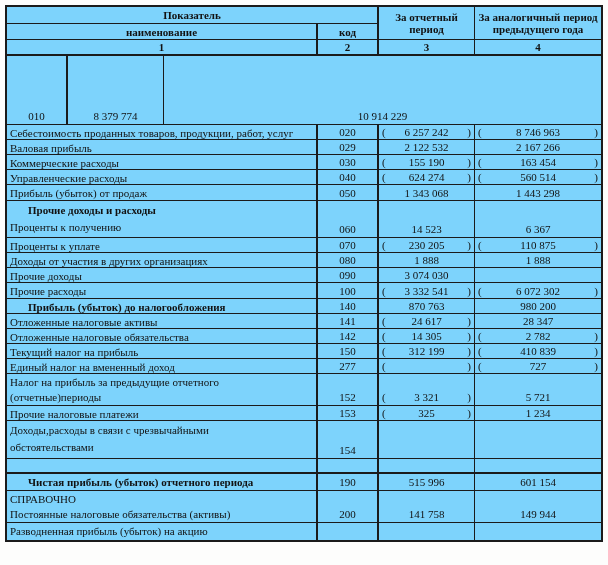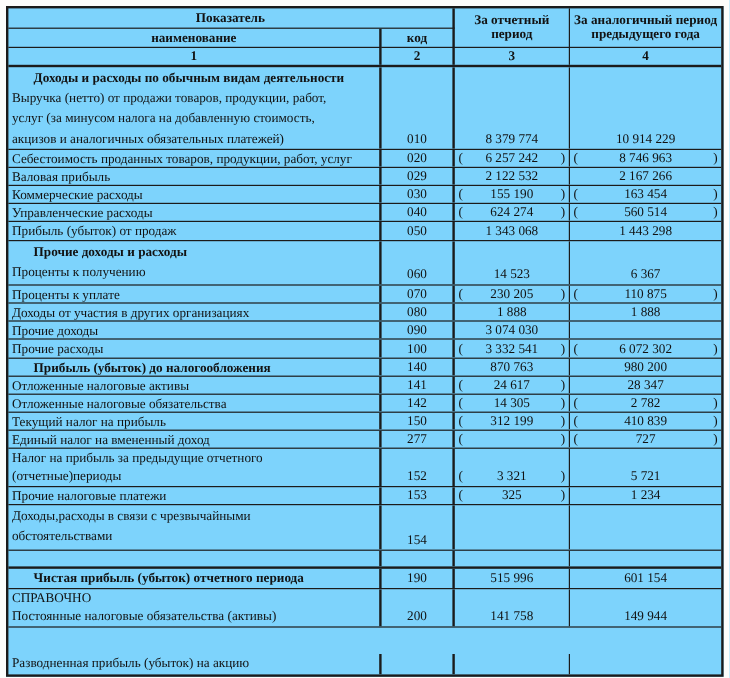--- a/index.html
+++ b/index.html
@@ -77,26 +77,20 @@
     <div class="h-cell h-code">код</div>
     <div class="h-cell h-prev">За аналогичный период предыдущего года</div>
     <div class="h-cell h-cur">За отчетный период</div>
     <div class="h-cell h-n1">1</div>
     <div class="h-cell h-n2">2</div>
     <div class="h-cell h-n3">3</div>
     <div class="h-cell h-n4">4</div>
   </div>
   <div class="tbody">
       <div class="tr tall bottom" style="height: 69px;">
-        <div class="td c-name">
-          <div class="section-line b ind">Доходы и расходы по обычным видам деятельности</div>
-          <div class="nm">Выручка (нетто) от продажи товаров, продукции, работ,
-услуг (за минусом налога на добавленную стоимость,
-акцизов и аналогичных обязательных платежей)</div>
-        </div>
         <div class="td c-code">010</div>
         <div class="td c-cur">8 379 774</div>
         <div class="td c-prev">10 914 229</div>
       </div>
       <div class="tr" style="height: 15px;">
         <div class="td c-name">
           <div class="nm nw">Себестоимость проданных товаров, продукции, работ, услуг</div>
         </div>
         <div class="td c-code">020</div>
         <div class="td c-cur neg">
@@ -334,21 +328,21 @@
       </div>
       <div class="tr bottom" style="height: 32px;">
         <div class="td c-name">
           <div class="section-line">СПРАВОЧНО</div>
           <div class="nm">Постоянные налоговые обязательства (активы)</div>
         </div>
         <div class="td c-code">200</div>
         <div class="td c-cur">141 758</div>
         <div class="td c-prev">149 944</div>
       </div>
-      <div class="tr last" style="height: 17px; margin-top: 22px;">
+      <div class="tr last" style="height: 17px;">
         <div class="td c-name">
           <div class="nm nw">Разводненная прибыль (убыток) на акцию</div>
         </div>
         <div class="td c-code"></div>
         <div class="td c-cur"></div>
         <div class="td c-prev"></div>
       </div>
     </div>
 </div>
 

